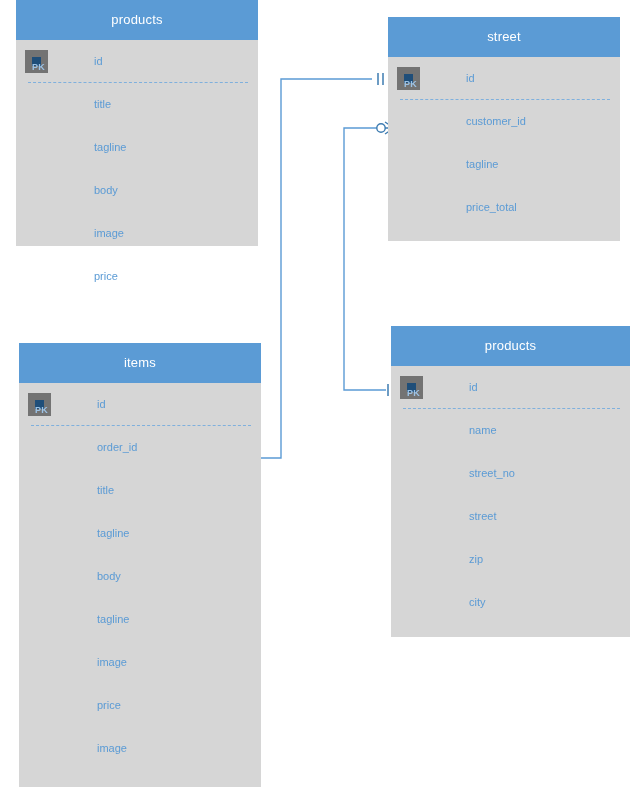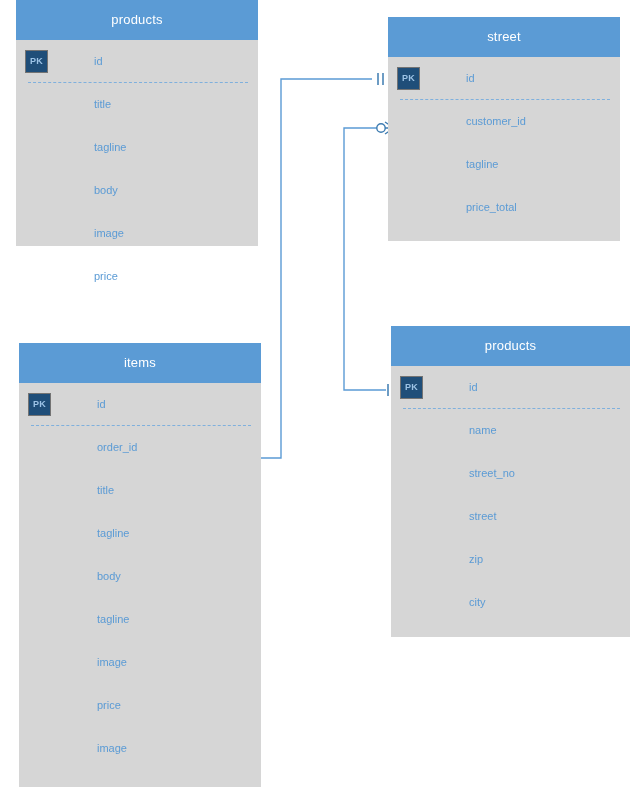--- a/index.html
+++ b/index.html
@@ -55,21 +55,21 @@
     white-space: nowrap;
   }
   .pk-badge {
     position: absolute;
     left: 9px;
     top: 10px;
     width: 23px;
     height: 23px;
     box-sizing: border-box;
     background: #1f4e79;
-    border: 1px solid #737373;
+    border: 7px solid #737373;
     color: #9dc3e6;
     font-size: 9px;
     font-weight: bold;
     line-height: 21px;
     text-align: center;
     letter-spacing: 0.3px;
   }
   .pk-separator {
     position: absolute;
     left: 12px;

